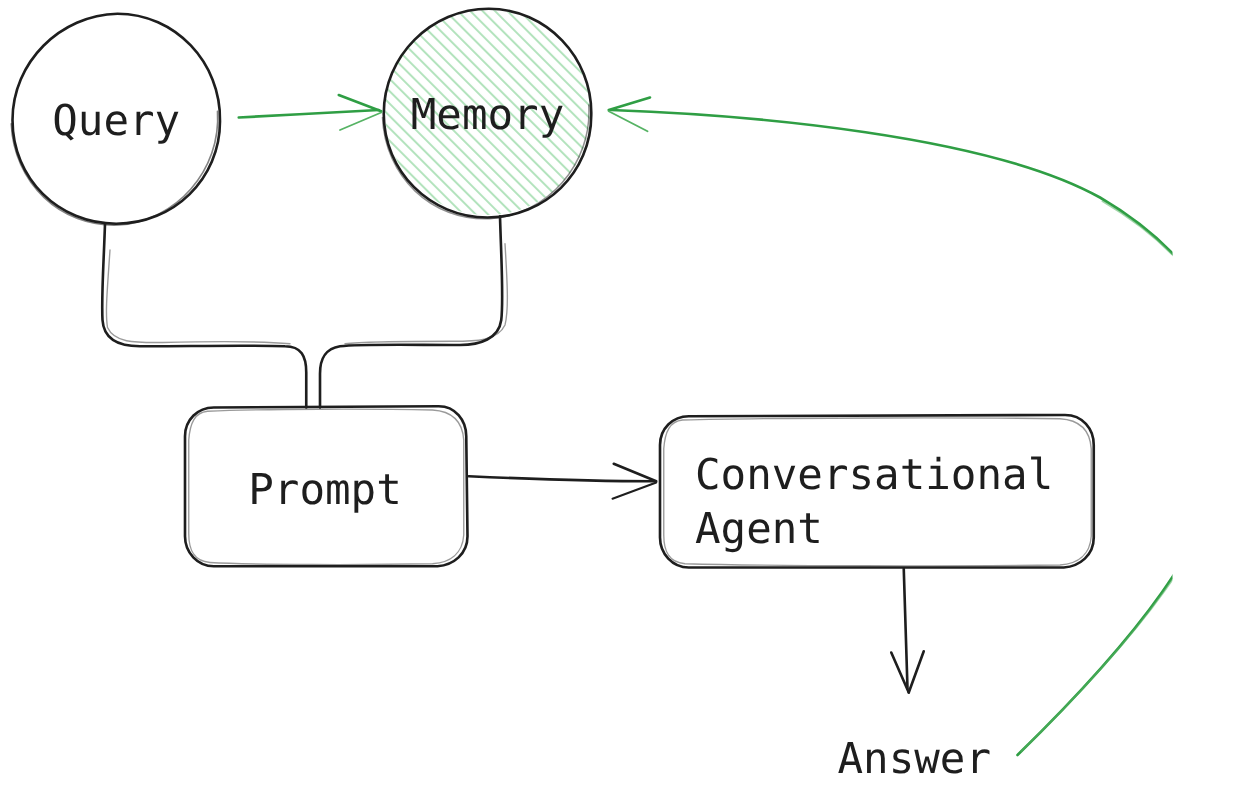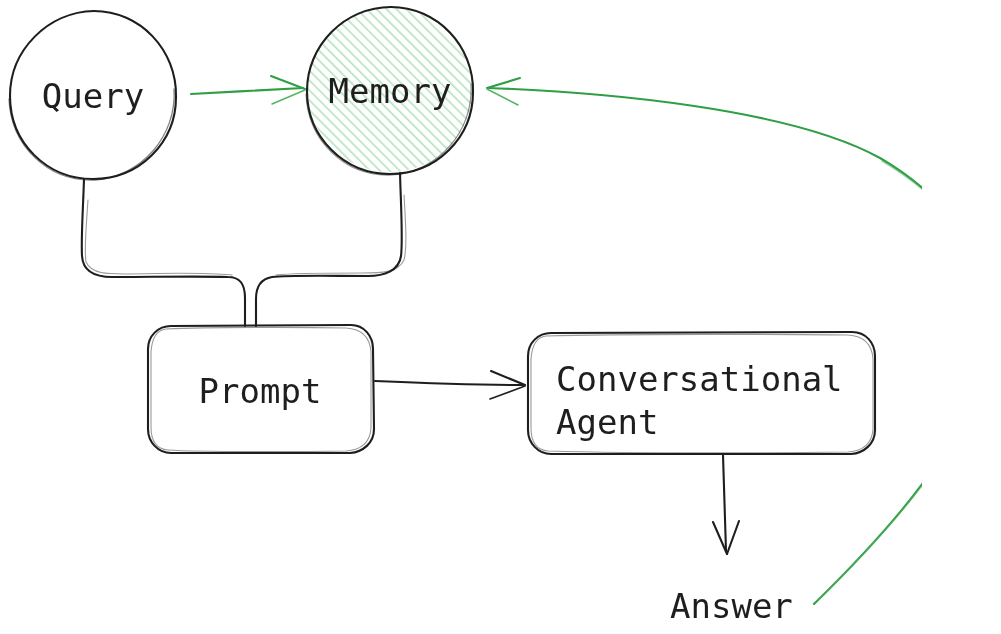--- a/index.html
+++ b/index.html
@@ -9,20 +9,21 @@
   }
   body {
     font-family: "DejaVu Sans Mono", "Liberation Mono", monospace;
   }
   #canvas {
     position: relative;
     width: 922px;
     height: 634px;
     background: #ffffff;
     overflow: hidden;
+    padding-left: 16px;
   }
   #diagram-svg {
     position: absolute;
     left: 0;
     top: 0;
     width: 1001px;
     height: 634px;
   }
   .node-label {
     font-family: "DejaVu Sans Mono", "Liberation Mono", monospace;

